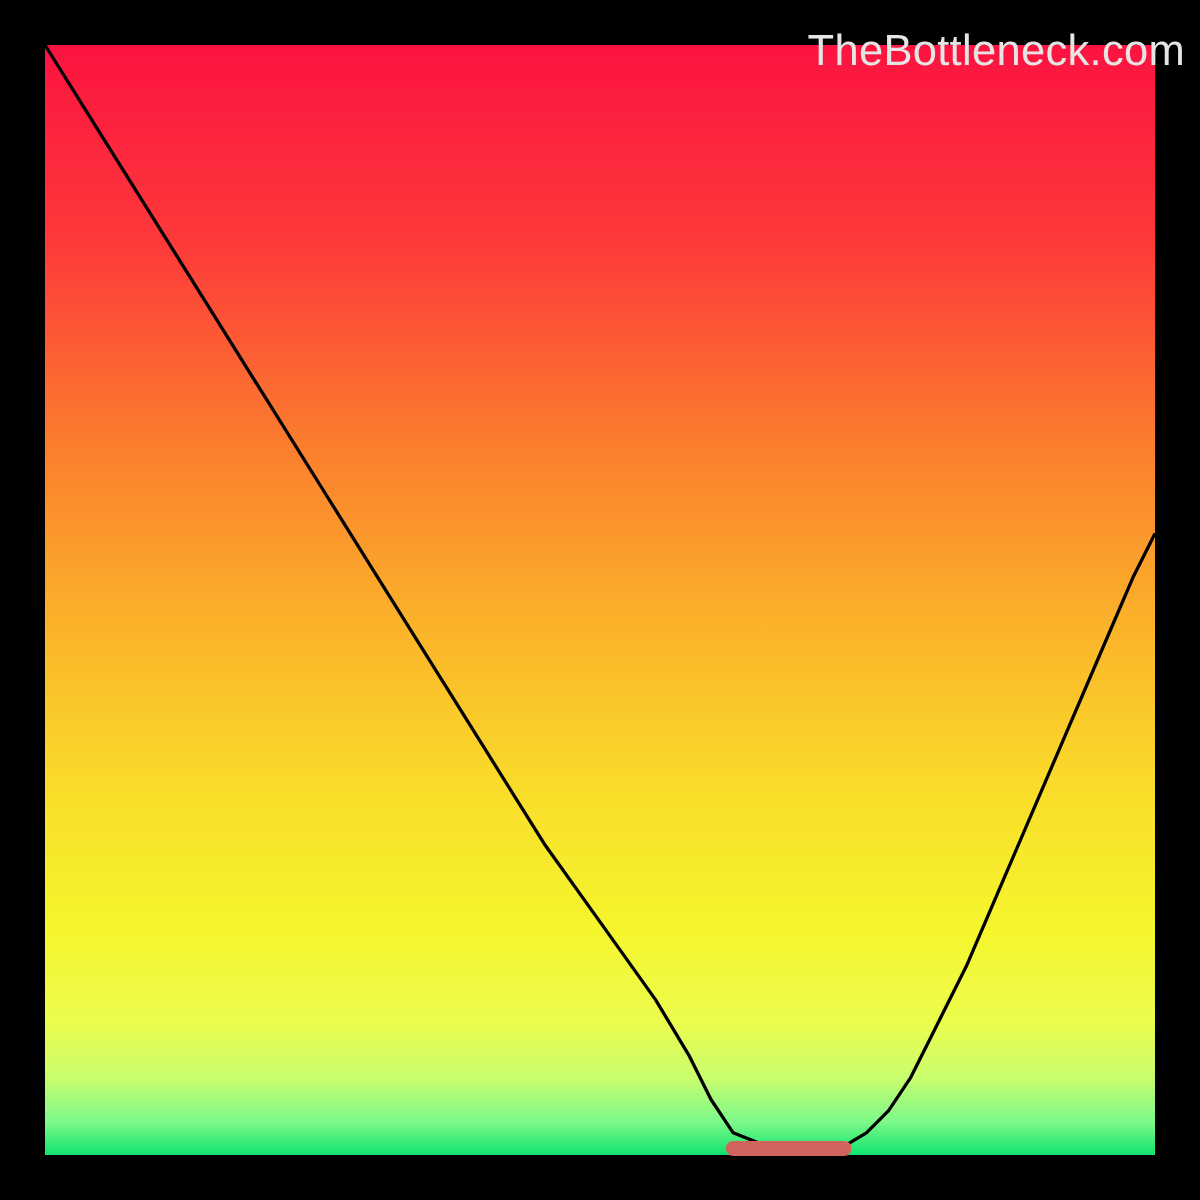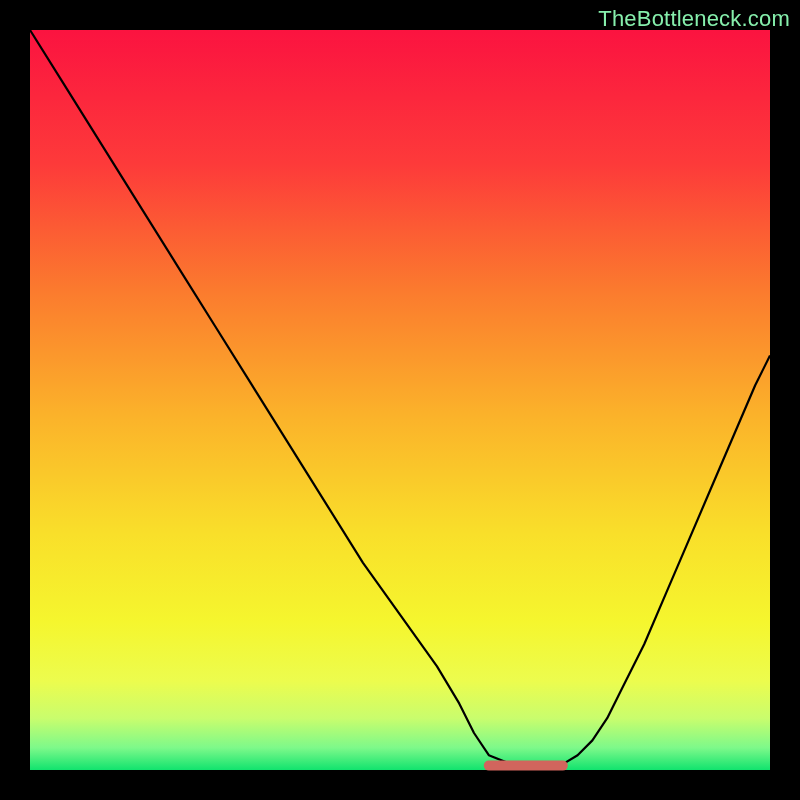--- a/index.html
+++ b/index.html
@@ -16,24 +16,24 @@
     width: 800px;
     height: 800px;
   }
   svg {
     position: absolute;
     top: 0;
     left: 0;
   }
   .watermark {
     position: absolute;
-    top: 6px;
+    top: 18px;
     right: 10px;
-    color: #86efac;
-    font-size: 22px;
+    color: #e5e5e5;
+    font-size: 29px;
     letter-spacing: 0.2px;
     font-weight: 400;
   }
 </style>
 </head>
 <body>
 
 <div class="canvas-wrap">
 
   <svg width="800" height="800" viewBox="0 0 800 800">

